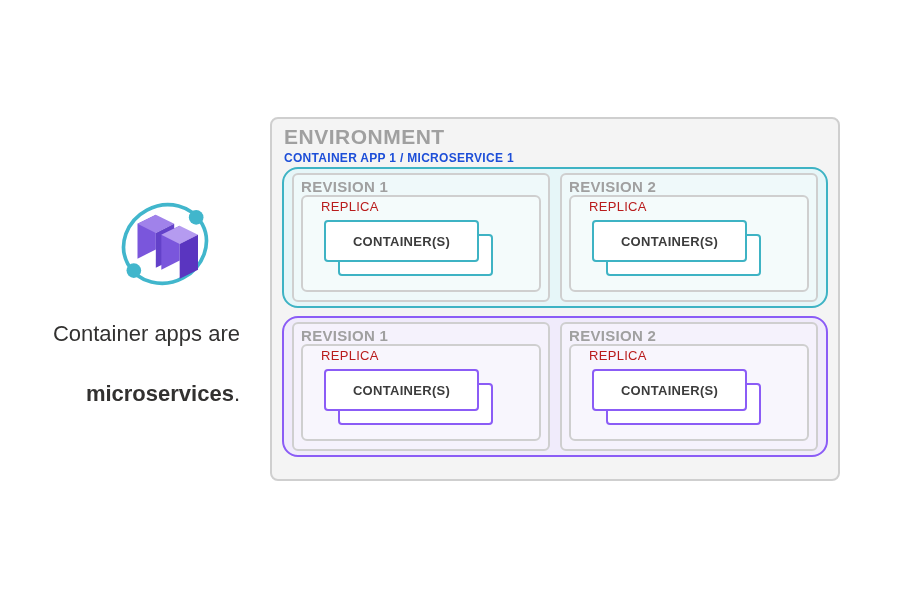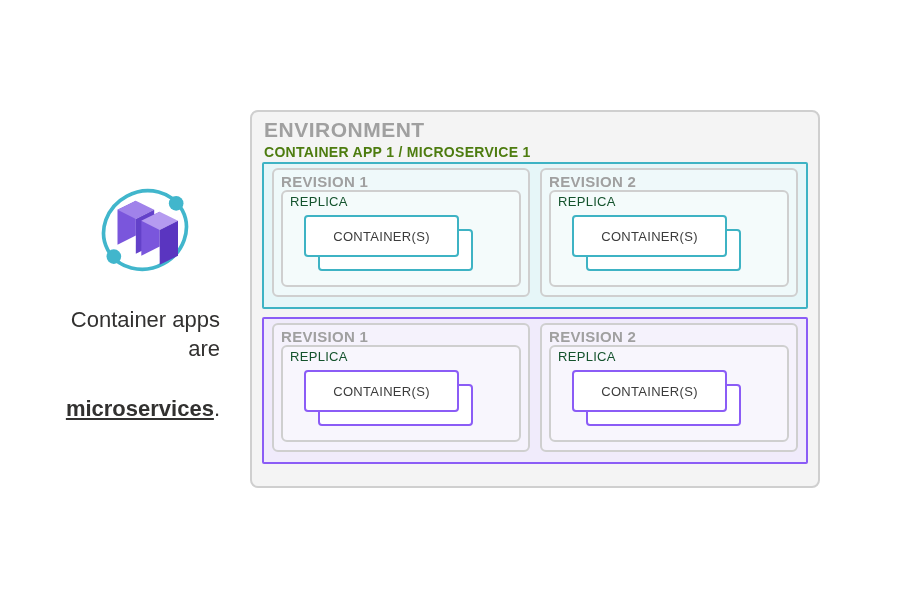--- a/index.html
+++ b/index.html
@@ -6,21 +6,21 @@
   body {
     width: 900px;
     height: 598px;
     background: #ffffff;
     font-family: "Segoe UI", -apple-system, BlinkMacSystemFont, sans-serif;
     display: flex;
     align-items: center;
     overflow: hidden;
   }
   .left-col {
-    width: 250px;
+    width: 270px;
     display: flex;
     flex-direction: column;
     align-items: flex-end;
     justify-content: center;
     padding-right: 30px;
     padding-left: 40px;
     gap: 20px;
   }
   .icon-wrap {
     width: 110px;
@@ -31,21 +31,21 @@
     justify-content: center;
     margin-right: 20px;
   }
   .caption {
     text-align: right;
     font-size: 22px;
     font-weight: 300;
     color: #323130;
     line-height: 1.35;
   }
-  .caption strong { font-weight: 600; text-decoration: underline; }
+  .caption strong { font-weight: 600; }
 
   .right-col {
     width: 590px;
     padding-right: 20px;
   }
 
   .env-box {
     border: 2px solid #cfcfcf;
     border-radius: 8px;
     background: #f4f4f4;
@@ -53,31 +53,31 @@
   }
   .env-label {
     font-size: 21px;
     font-weight: 600;
     letter-spacing: 0.5px;
     color: #a0a0a0;
     margin-bottom: 2px;
     padding-left: 2px;
   }
   .app-label {
-    font-size: 14px;
+    font-size: 12px;
     font-weight: 600;
-    color: #4d7c0f;
+    color: #1d4ed8;
     letter-spacing: 0.3px;
     margin-bottom: 2px;
     padding-left: 2px;
   }
   .app-box {
     border: 2.5px solid;
-    border-radius: 2px;
-    padding: 4px 8px 10px 8px;
+    border-radius: 16px;
+    padding: 4px 8px 4px 8px;
     margin-bottom: 8px;
   }
   .app-teal { border-color: #3eb3c4; background: #e6f6f8; }
   .app-purple { border-color: #8b5cf6; background: #f0ebfb; }
 
   .revisions-row {
     display: flex;
     gap: 10px;
   }
   .revision-box {
@@ -96,41 +96,42 @@
   }
   .replica-box {
     border: 2px solid #cfcfcf;
     border-radius: 6px;
     background: rgba(255,255,255,0.3);
     padding: 2px 7px 10px 7px;
   }
   .replica-label {
     font-size: 13px;
     font-weight: 500;
-    color: #14532d;
+    color: #b91c1c;
     letter-spacing: 0.3px;
     margin-bottom: 4px;
+    margin-left: 11px;
   }
   .containers-stack {
     position: relative;
     height: 60px;
     margin-top: 6px;
   }
   .cont-box {
     position: absolute;
     width: 155px;
     height: 42px;
     border: 2px solid;
     border-radius: 4px;
     background: #ffffff;
     display: flex;
     align-items: center;
     justify-content: center;
     font-size: 13px;
-    font-weight: 400;
+    font-weight: 700;
     letter-spacing: 0.3px;
   }
   .cont-back  { left: 28px; top: 14px; z-index: 1; }
   .cont-front { left: 14px; top: 0;    z-index: 2; }
   .app-teal .cont-box { border-color: #3eb3c4; color: #3c3c3c; }
   .app-purple .cont-box { border-color: #8b5cf6; color: #3c3c3c; }
 </style>
 </head>
 <body>
 

